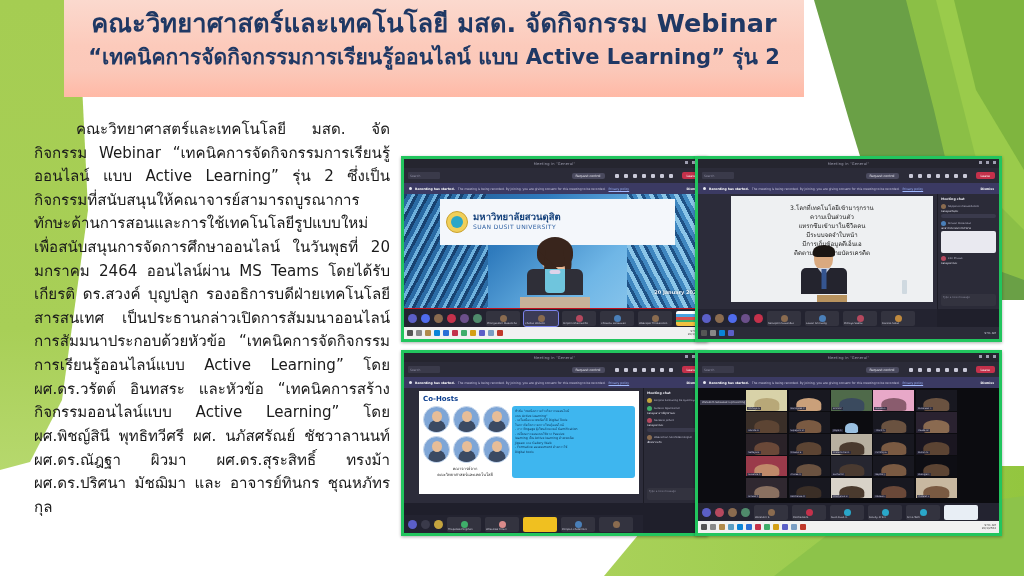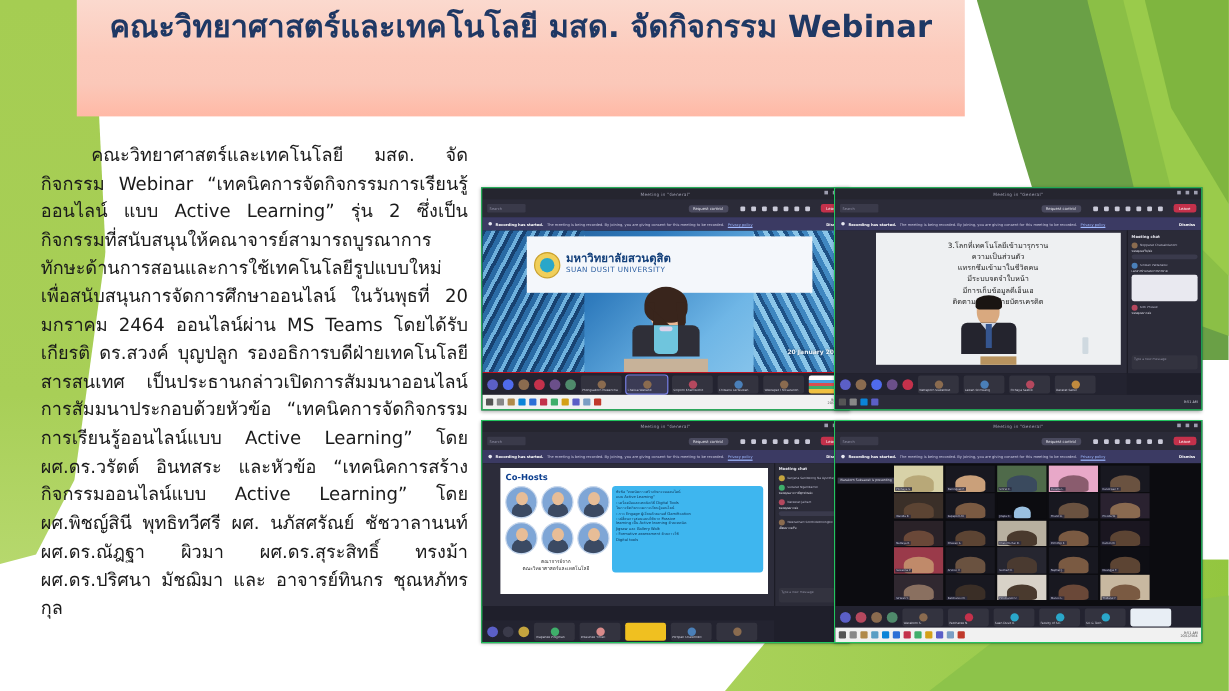--- a/index.html
+++ b/index.html
@@ -73,21 +73,21 @@
     font-family:"DejaVu Sans","Liberation Sans",sans-serif;
   }
   .para .indent{display:inline-block;width:42px;}
 
   
   .shots{position:absolute;left:401px;top:156px;z-index:4;}
   .shot{
     position:absolute;width:307px;height:186px;
     background:#1f1f2b;overflow:hidden;
     box-shadow:0 1px 3px rgba(0,0,0,.32);
-    border:1px solid #22c55e;box-sizing:border-box;
+    border:3px solid #22c55e;box-sizing:border-box;
   }
   .shot-1{left:0;top:0;}
   .shot-2{left:294px;top:0;}
   .shot-3{left:0;top:194px;}
   .shot-4{left:294px;top:194px;}
 
   
   .tm-titlebar{
     position:absolute;left:0;top:0;right:0;height:9px;background:#25252f;
     display:flex;align-items:center;justify-content:center;
@@ -234,20 +234,21 @@
 <div class="deco deco-right-a"></div>
 <div class="deco deco-right-b"></div>
 <div class="deco deco-right-c"></div>
 <div class="deco deco-right-d"></div>
 <div class="deco deco-bottom"></div>
 <div class="deco deco-bottom2"></div>
 <div class="deco deco-left"></div>
 
 <div class="header-banner">
   <div class="title-line1">คณะวิทยาศาสตร์และเทคโนโลยี มสด. จัดกิจกรรม Webinar</div>
+  <div class="title-line2">“เทคนิคการจัดกิจกรรมการเรียนรู้ออนไลน์ แบบ Active Learning” รุ่น 2</div>
 </div>
 
 <div class="text-col">
   <div class="para"><span class="indent"></span><span>คณะวิทยาศาสตร์และเทคโนโลยี มสด. จัดกิจกรรม Webinar “เทคนิคการจัดกิจกรรมการเรียนรู้ออนไลน์ แบบ Active Learning” รุ่น 2 ซึ่งเป็นกิจกรรมที่สนับสนุนให้คณาจารย์สามารถบูรณาการทักษะด้านการสอนและการใช้เทคโนโลยีรูปแบบใหม่เพื่อสนับสนุนการจัดการศึกษาออนไลน์ ในวันพุธที่ 20 มกราคม 2464 ออนไลน์ผ่าน MS Teams โดยได้รับเกียรติ ดร.สวงค์ บุญปลูก รองอธิการบดีฝ่ายเทคโนโลยีสารสนเทศ เป็นประธานกล่าวเปิดการสัมมนาออนไลน์ การสัมมนาประกอบด้วยหัวข้อ “เทคนิคการจัดกิจกรรมการเรียนรู้ออนไลน์แบบ Active Learning” โดย ผศ.ดร.วรัตต์ อินทสระ และหัวข้อ “เทคนิคการสร้างกิจกรรมออนไลน์แบบ Active Learning” โดย ผศ.พิชญ์สินี พุทธิทวีศรี ผศ. นภัสศรัณย์ ชัชวาลานนท์ ผศ.ดร.ณัฎฐา ผิวมา ผศ.ดร.สุระสิทธิ์ ทรงม้า ผศ.ดร.ปริศนา มัชฌิมา และ อาจารย์ทินกร ชุณหภัทรกุล</span></div>
 </div>
 
 <div class="shots">
 
   <div class="shot shot-1">
     <div class="tm-titlebar">

